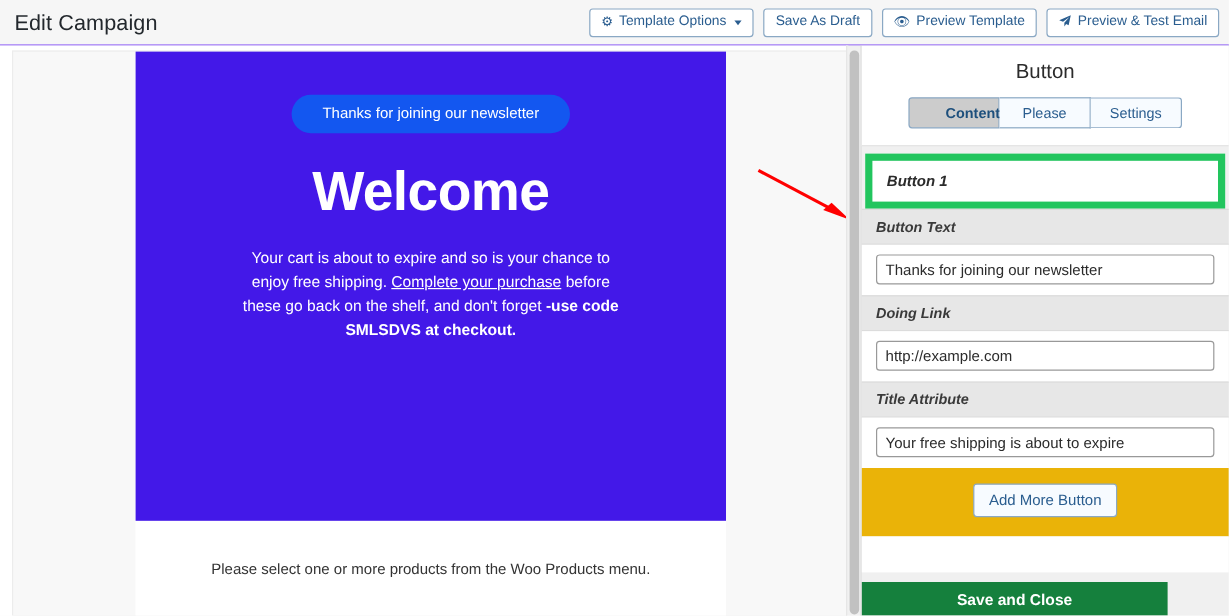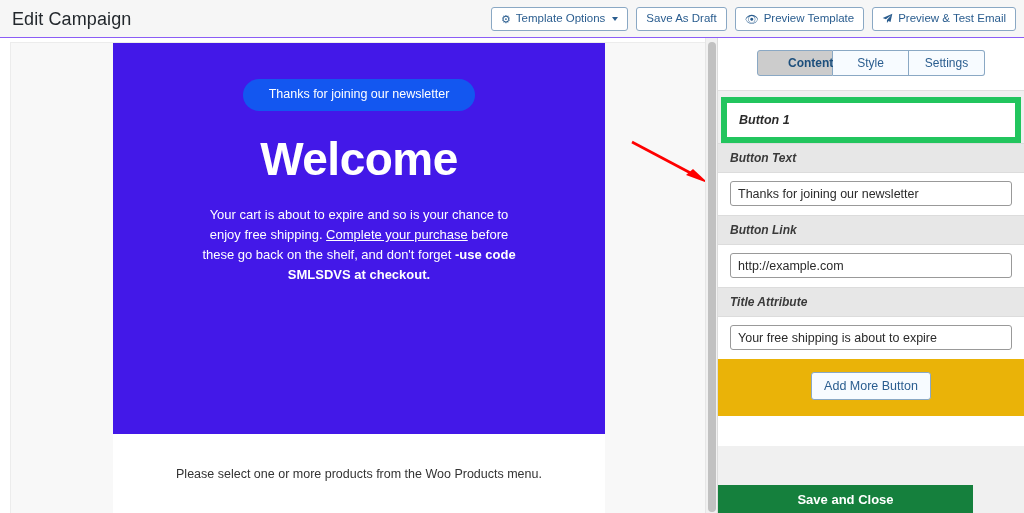--- a/index.html
+++ b/index.html
@@ -350,35 +350,36 @@
   </svg>
 </div>
 
 <div id="canvas-scrollbar">
   <div id="canvas-scrollbar-thumb"></div>
 </div>
 
 <div id="panel">
 
   <div id="panel-head">
+    <div id="panel-title">Button</div>
     <div id="panel-tabs">
       <div class="tab active">Content</div>
-      <div class="tab">Style</div>
+      <div class="tab">Please</div>
       <div class="tab">Settings</div>
     </div>
   </div>
 
   <div id="item-header">Button 1</div>
 
   <div class="field-label">Button Text</div>
   <div class="field-input-row">
     <input type="text" value="Thanks for joining our newsletter" style="">
   </div>
 
-  <div class="field-label">Button Link</div>
+  <div class="field-label">Doing Link</div>
   <div class="field-input-row">
     <input type="text" value="http://example.com" style="">
   </div>
 
   <div class="field-label">Title Attribute</div>
   <div class="field-input-row">
     <input type="text" value="Your free shipping is about to expire" style="">
   </div>
 
   <div id="add-more-row">

